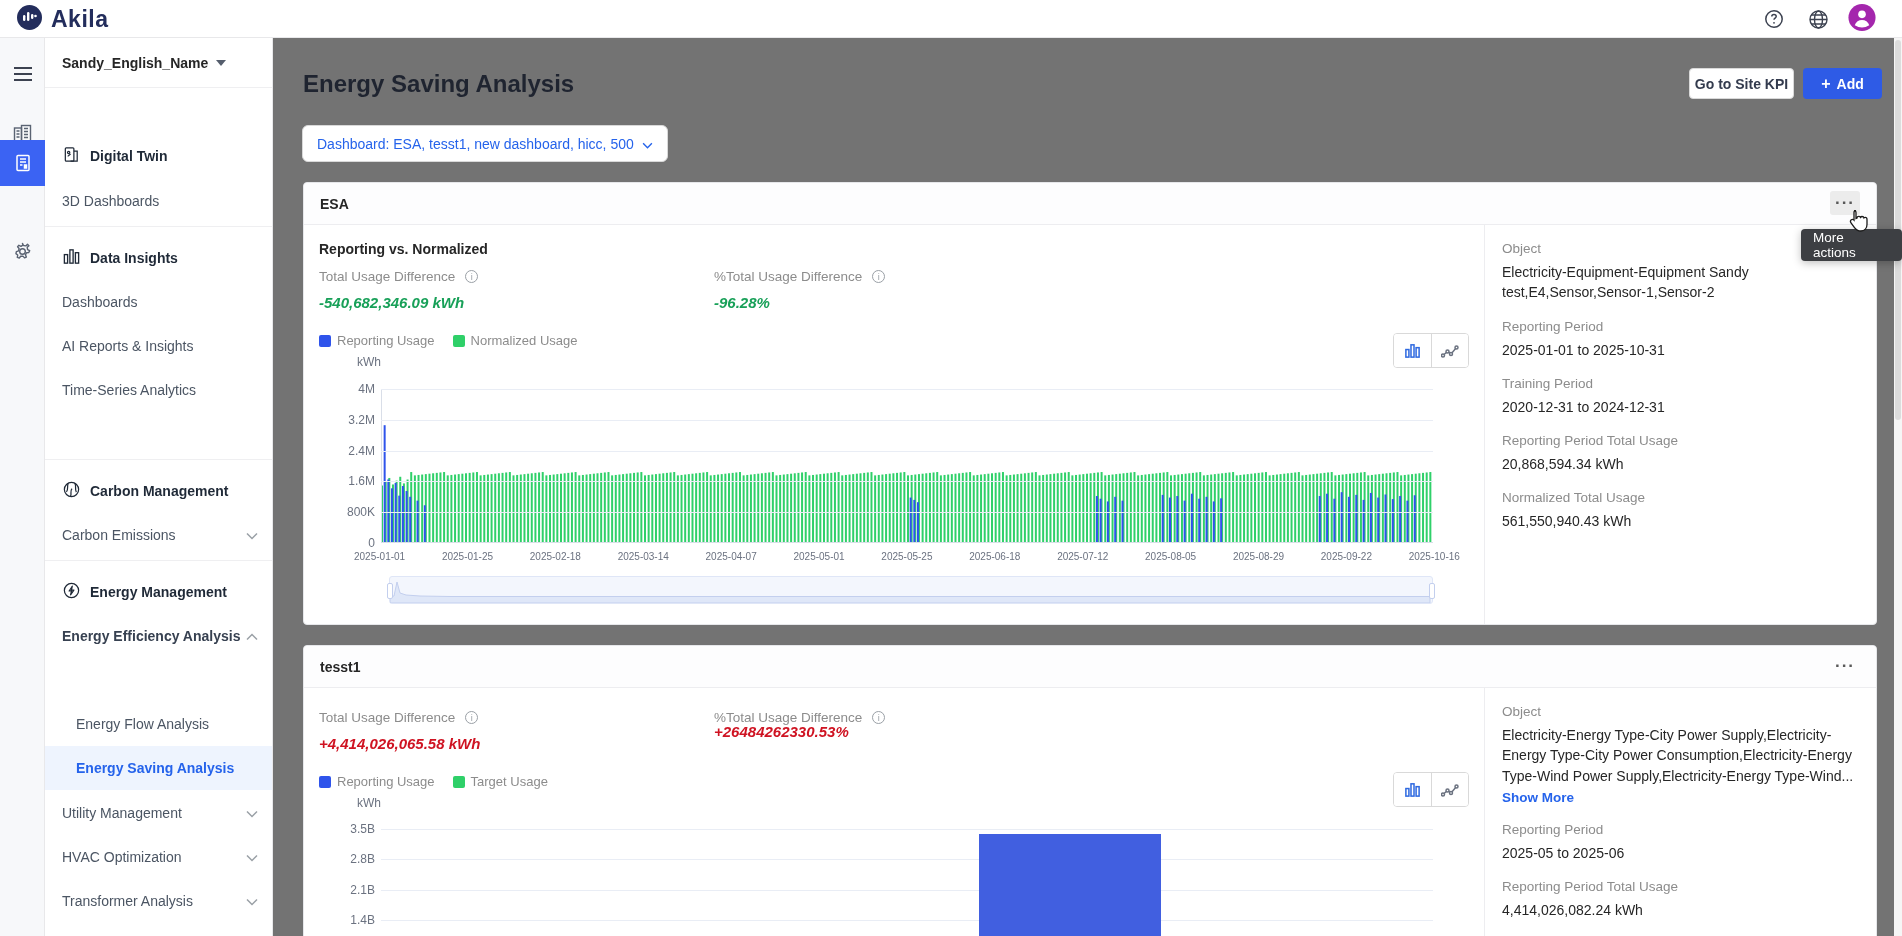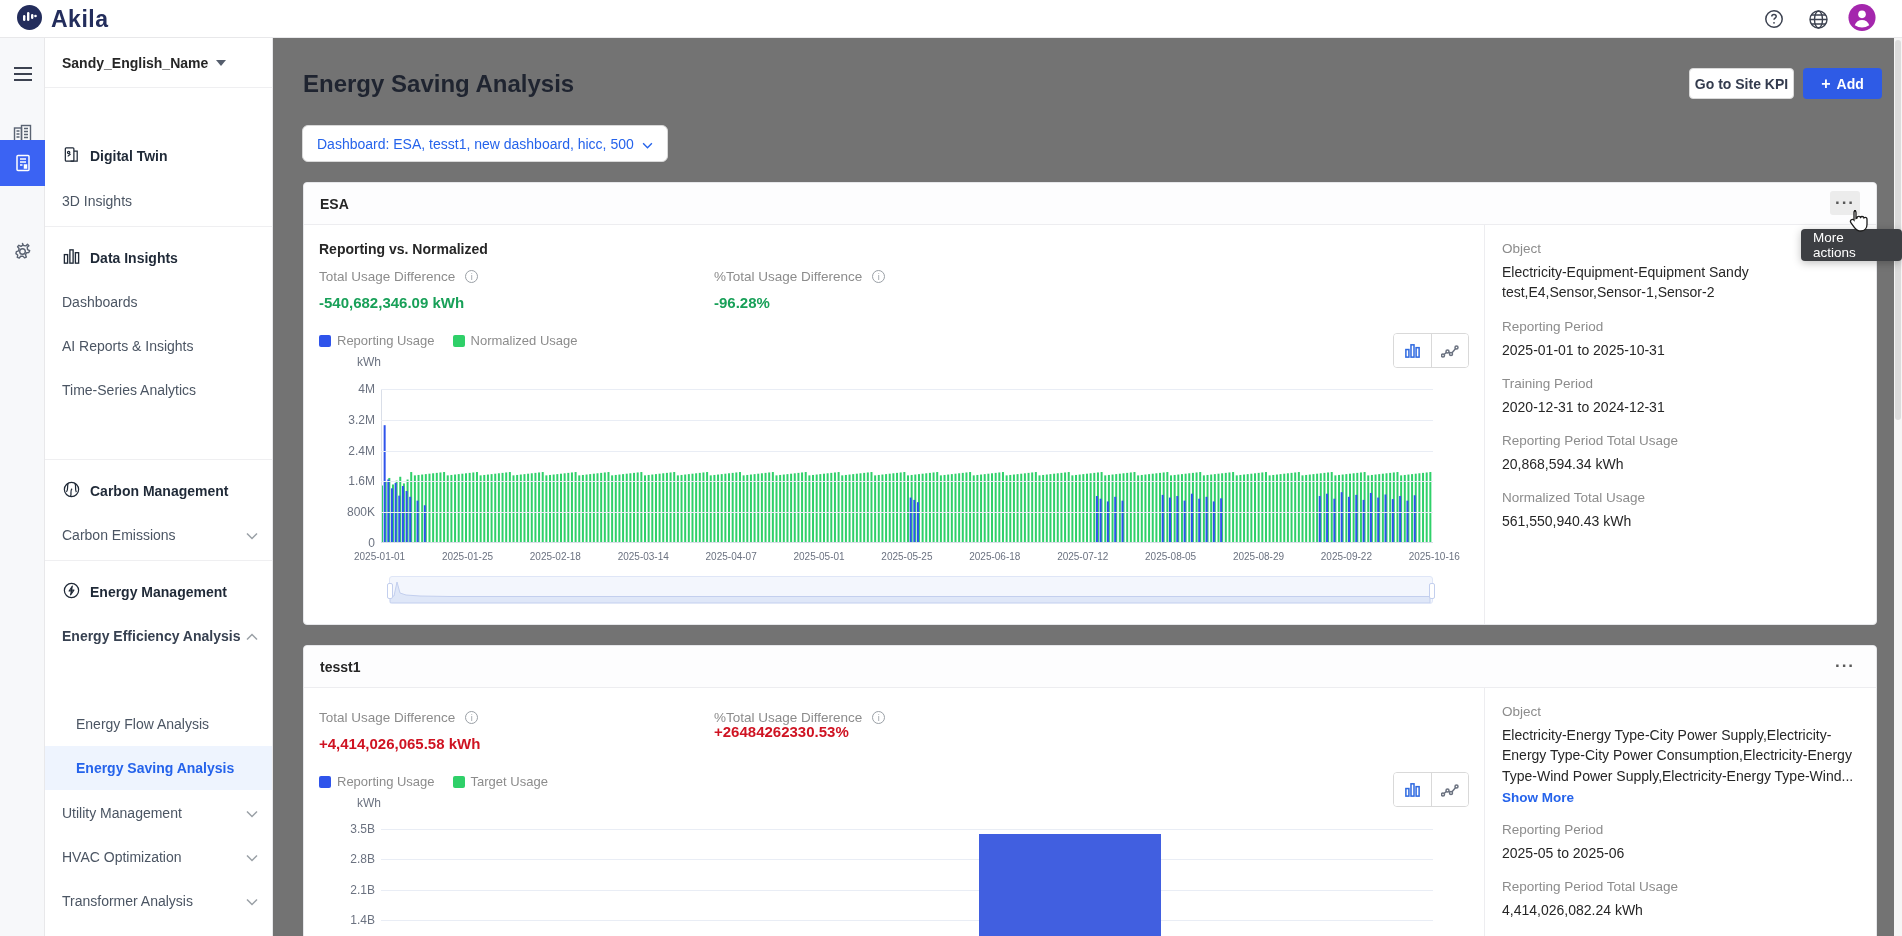--- a/index.html
+++ b/index.html
@@ -39,21 +39,21 @@
   .dash-select{position:absolute;left:302px;top:125px;height:37px;padding:0 14px;background:#fff;border:1px solid #d9d9d9;border-radius:6px;display:flex;align-items:center;gap:8px;font-size:14px;color:#2563eb;cursor:pointer;}
 
   
   .card{position:absolute;left:303px;width:1574px;background:#fff;border:1px solid #e6e7ea;border-radius:4px;}
   .card-head{position:relative;height:42px;border-bottom:1px solid #ededf0;display:flex;align-items:center;padding:0 16px;font-size:14px;font-weight:bold;color:#262626;background:#fdfdfe;border-radius:4px 4px 0 0;}
   .more-btn{position:absolute;right:16px;top:8px;width:30px;height:24px;display:flex;align-items:center;justify-content:center;font-size:17px;letter-spacing:1px;color:#595959;border-radius:3px;cursor:pointer;}
   .more-btn.hov{background:#ececec;}
   .v-div{position:absolute;top:42px;bottom:0;left:1180px;width:0;border-left:1px solid #ededf0;}
 
   .stat-label{font-size:13.5px;color:#8c8c8c;display:flex;align-items:center;gap:10px;}
-  .stat-value{font-size:15px;font-weight:bold;margin-top:7px;}
+  .stat-value{font-size:15px;font-weight:bold;margin-top:7px;font-style:italic;}
   .green{color:#18a058;}
   .red{color:#cf1322;}
   .info-i{display:inline-flex;width:13px;height:13px;border:1px solid #9aa0a6;border-radius:50%;color:#9aa0a6;font-size:9px;align-items:center;justify-content:center;font-style:normal;}
 
   .legend{display:flex;align-items:center;gap:18px;font-size:13px;color:#8c8c8c;}
   .legend .li{display:flex;align-items:center;gap:6px;cursor:pointer;}
   .sq{width:12px;height:12px;border-radius:2px;display:inline-block;}
 
   .toggle-group{position:absolute;display:flex;border:1px solid #d9d9d9;border-radius:4px;overflow:hidden;background:#fff;}
   .tg-btn{width:37px;height:33px;display:flex;align-items:center;justify-content:center;cursor:pointer;background:#fff;}
@@ -154,21 +154,21 @@
     <div class="side-row side-group" style="top:96px;">
       <span><svg width="19" height="19" viewBox="0 0 20 20" fill="none" stroke="#1f2937" stroke-width="1.3">
             <rect x="3.5" y="3" width="9" height="14" rx="1"></rect>
             <path d="M12.5 6.5h3.5v10.5h-7" fill="none"></path>
             <circle cx="7" cy="8" r="1.2"></circle>
             <path d="M6 12l3-2.5"></path>
           </svg></span>
       <span>Digital Twin</span>
     </div>
     <div class="side-row" style="top:141px;">
-        <span>3D Insights</span>
+        <span>3D Dashboards</span>
       </div>
     <div class="side-div" style="top:188px;"></div>
 
     <div class="side-row side-group" style="top:198px;">
       <span><svg width="19" height="19" viewBox="0 0 20 20" fill="none" stroke="#1f2937" stroke-width="1.4">
             <rect x="2.5" y="8" width="3.4" height="9"></rect>
             <rect x="8.3" y="3" width="3.4" height="14"></rect>
             <rect x="14.1" y="6" width="3.4" height="11"></rect>
           </svg></span>
       <span>Data Insights</span>

